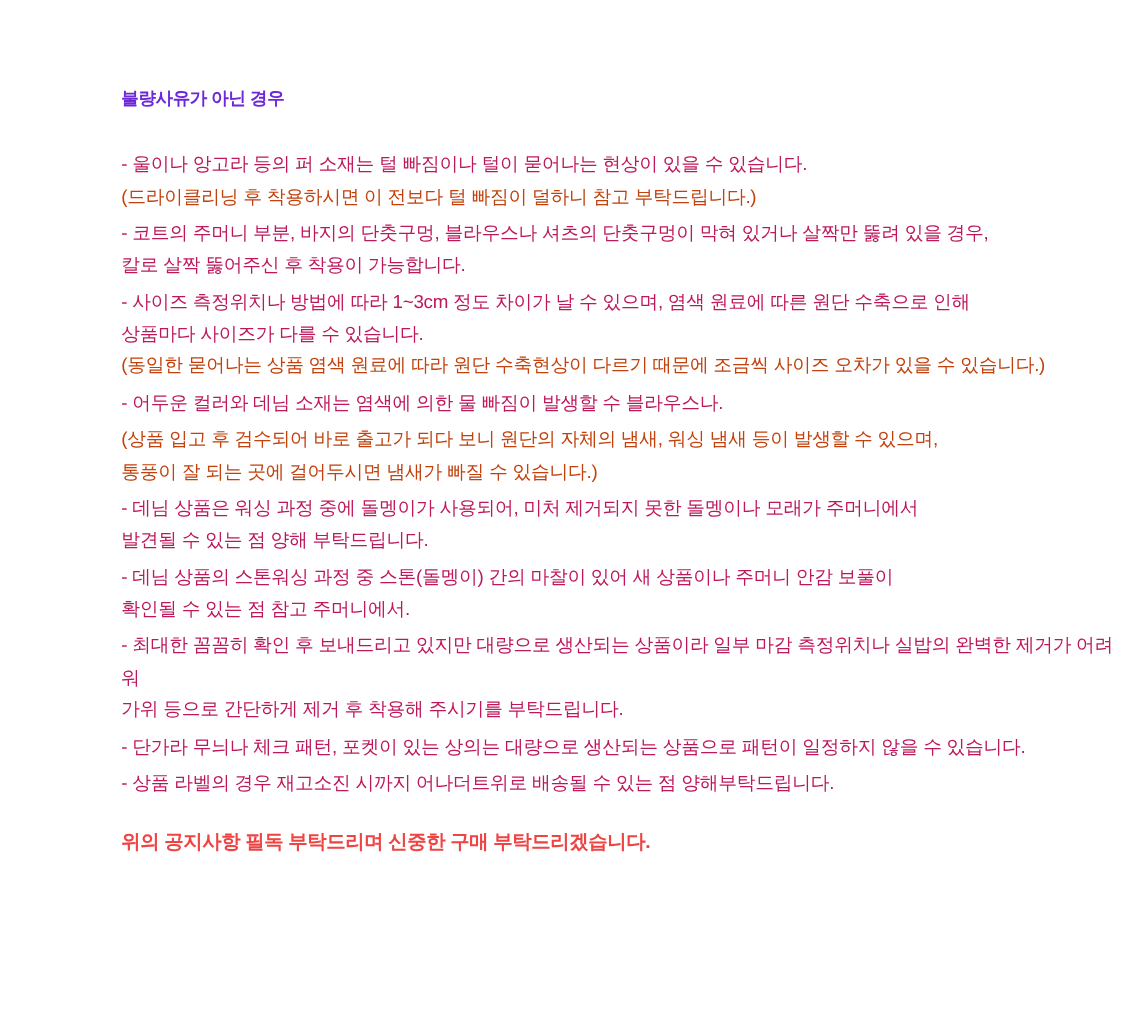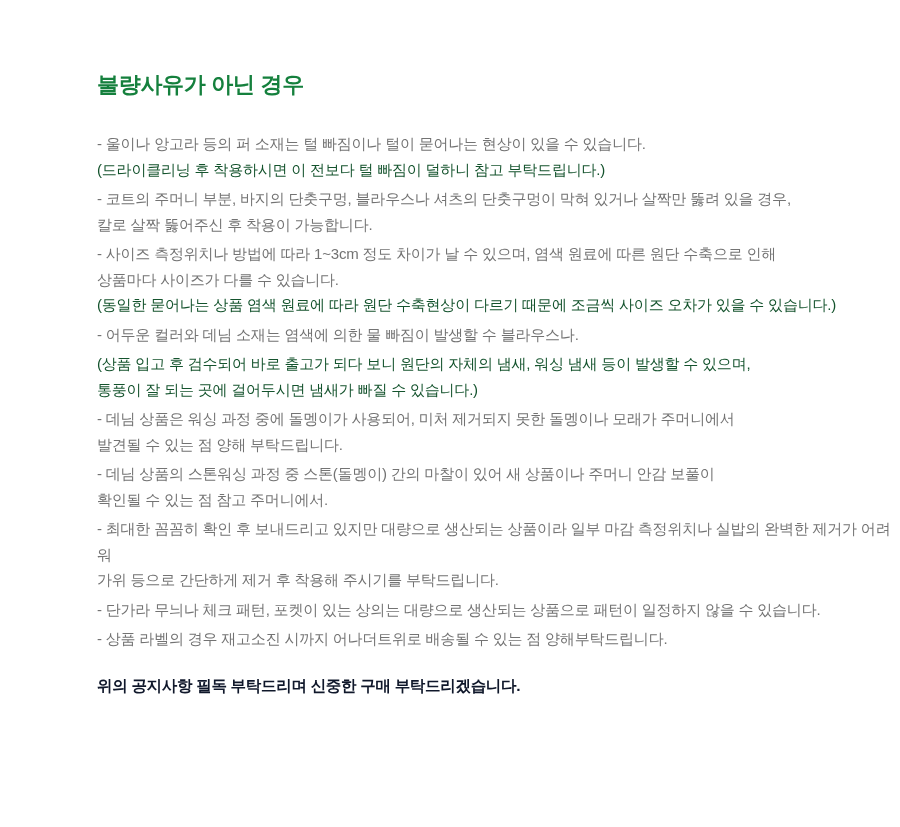--- a/index.html
+++ b/index.html
@@ -12,44 +12,44 @@
     overflow: hidden;
     font-family: "Liberation Sans", "DejaVu Sans", sans-serif;
   }
   .content {
     position: absolute;
     left: 97px;
     top: 70px;
     width: 795px;
   }
   .notice-title {
-    font-size: 22px;
+    font-size: 14px;
     font-weight: 700;
-    color: #15803d;
+    color: #6d28d9;
     letter-spacing: -0.3px;
     margin-bottom: 31px;
   }
   .notice-item {
     margin-bottom: 4px;
   }
   .notice-item .main,
   .notice-item .sub {
     display: block;
     white-space: pre-line;
     font-size: 15px;
     line-height: 25.5px;
     letter-spacing: -0.2px;
   }
-  .notice-item .main { color: #737373; }
-  .notice-item .sub  { color: #14532d; }
+  .notice-item .main { color: #be185d; }
+  .notice-item .sub  { color: #c2410c; }
   .notice-footer {
     margin-top: 21px;
     font-size: 15.5px;
     font-weight: 700;
-    color: #0f172a;
+    color: #ef4444;
     letter-spacing: -0.3px;
     line-height: 25px;
   }
 </style>
 </head>
 <body>
 
 <div class="page">
   <div class="content">
 

